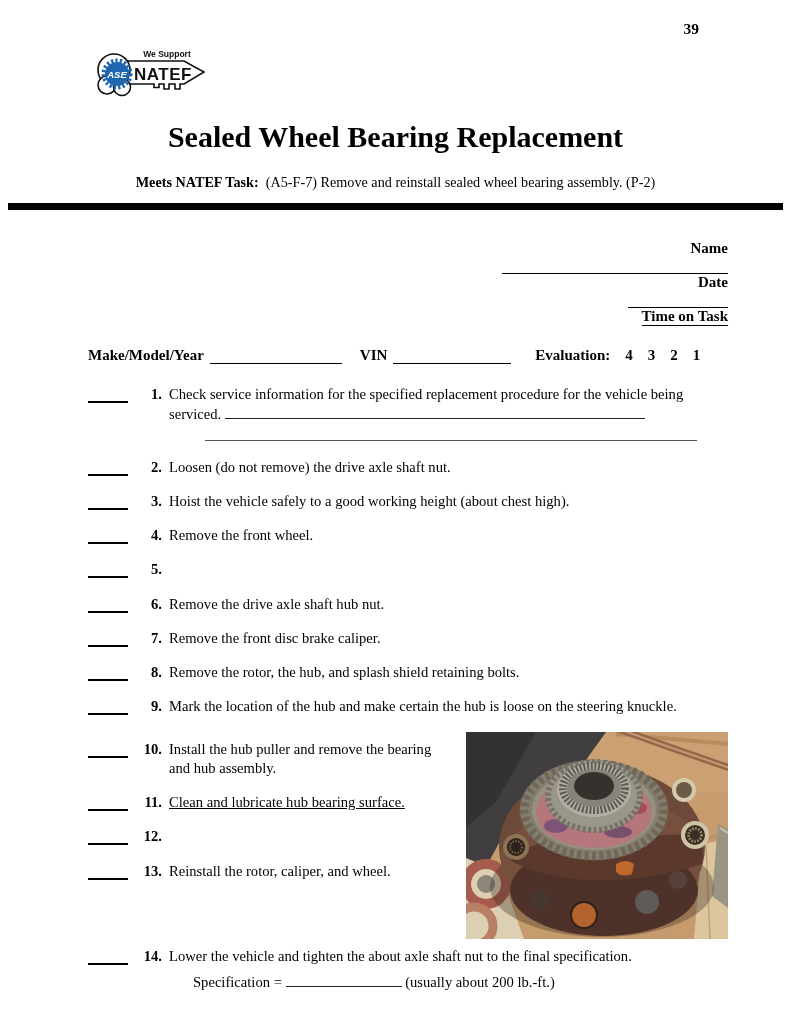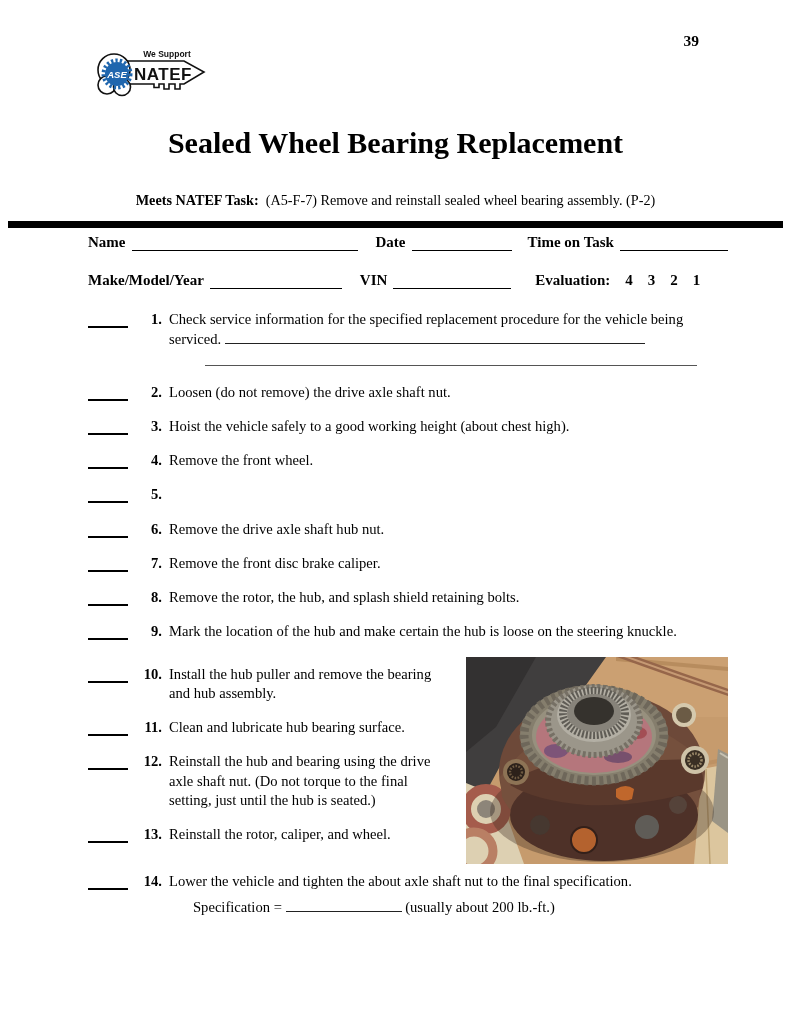--- a/index.html
+++ b/index.html
@@ -6,29 +6,29 @@
   .page{
     position:relative;
     width:791px;height:1024px;
     background:#ffffff;
     font-family:"Liberation Serif", serif;
     color:#000;
     overflow:hidden;
   }
   
   .logo{position:absolute;left:93px;top:42px;width:124px;height:58px;}
-  .page-num{position:absolute;top:32px;right:92px;font-size:15.5px;font-weight:bold;}
-  .title{margin:8px;padding-top:116px;text-align:center;font-size:30px;font-weight:bold;line-height:37px;font-family:Liberation Serif, serif;}
-  .subtitle{margin-top:30px;text-align:center;font-size:14.2px;line-height:18px;}
+  .page-num{position:absolute;top:20px;right:92px;font-size:15.5px;font-weight:bold;}
+  .title{margin:2px;padding-top:116px;text-align:center;font-size:30px;font-weight:bold;line-height:37px;font-family:Liberation Serif, serif;}
+  .subtitle{margin-top:18px;text-align:center;font-size:14.2px;line-height:18px;}
   .subtitle .lbl{font-weight:bold;}
   .thick-rule{margin:12px 8px 0 8px;height:7px;background:#000;}
   
   .content{margin:0 63px 0 88px;width:640px;}
   .form-row{display:flex;align-items:flex-end;font-size:15px;font-weight:bold;}
-  .form-row.r1{margin-top:6px;}
+  .form-row.r1{margin-top:30px;flex-direction:column;}
   .form-row.r2{margin-top:21px;}
   .fblank{display:inline-block;height:16px;border-bottom:1.6px solid #000;flex:none;}
   .gap18{width:18px;flex:none;} .gap16{width:16px;flex:none;} .gap24{width:24px;flex:none;}
   .eval-num{margin-left:15px;}
   
   .tasks{margin-top:21px;font-size:14.6px;line-height:1.32;}
   .task{display:flex;align-items:flex-start;margin-bottom:15px;}
   .check-blank{flex:none;width:40px;height:16px;border-bottom:2px solid #000;margin-right:8px;}
   .num{flex:none;width:26px;text-align:right;font-weight:bold;margin-right:7px;}
   .text{flex:1;}
@@ -167,27 +167,26 @@
 
           <div class="task">
             <span class="check-blank"></span>
             <span class="num">10.</span>
             <div class="text">Install the hub puller and remove the bearing and hub assembly.</div>
           </div>
 
           <div class="task">
             <span class="check-blank"></span>
             <span class="num">11.</span>
-            <div class="text" style="max-width:290px;">Clean and lubricate hub bearing surface.</div>
+            <div class="text" style="max-width:290px;text-decoration:underline;">Clean and lubricate hub bearing surface.</div>
           </div>
 
           <div class="task">
             <span class="check-blank"></span>
             <span class="num">12.</span>
-            <div class="text">Reinstall the hub and bearing using the drive axle shaft nut.  (Do not torque to the final setting, just until the hub is seated.)</div>
           </div>
 
           <div class="task" style="margin-bottom:0;">
             <span class="check-blank"></span>
             <span class="num">13.</span>
             <div class="text" style="max-width:290px;">Reinstall the rotor, caliper, and wheel.</div>
           </div>
 
         </div>
 

